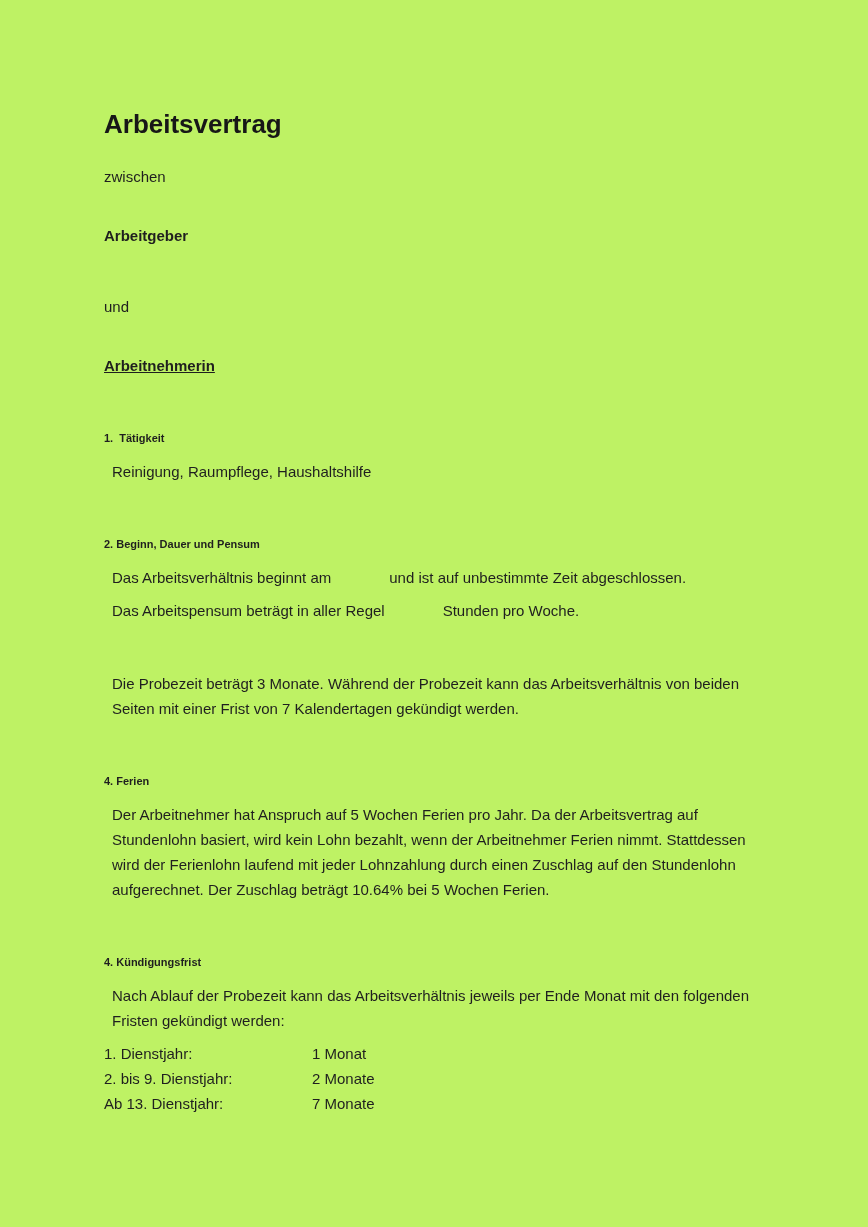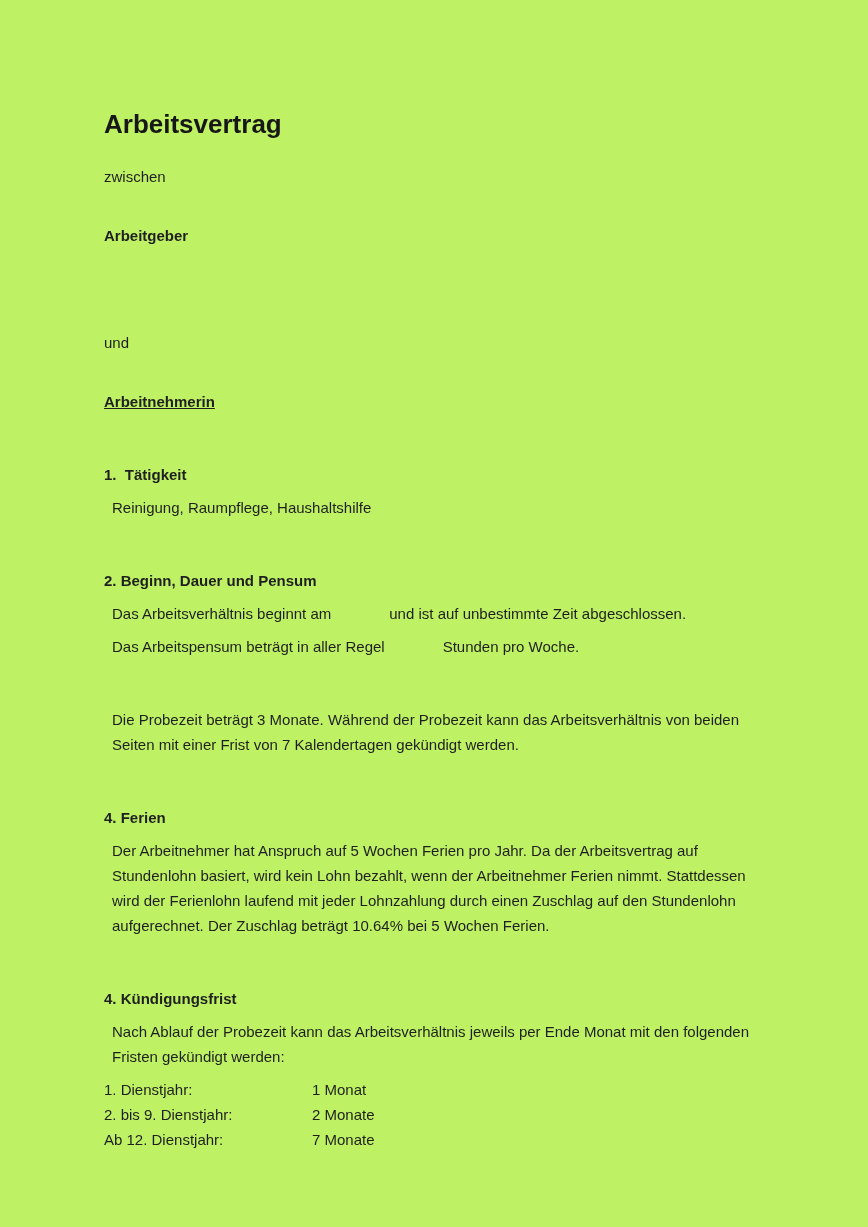--- a/index.html
+++ b/index.html
@@ -21,26 +21,26 @@
   .title {
     font-size: 26px;
     line-height: 32px;
     font-weight: bold;
     color: #171717;
   }
   .line { margin: 0; }
   .bold { font-weight: bold; }
   .mt-between  { margin-top: 24px; }
   .mt-employer { margin-top: 34px; }
-  .mt-and      { margin-top: 82px; }
+  .mt-and      { margin-top: 46px; }
   .mt-employee { margin-top: 34px; text-decoration: underline; }
   .sec-first   { margin-top: 108px; }
   .sec         { margin-top: 48px; }
   .sec h2 {
-    font-size: 15px;
+    font-size: 11px;
     line-height: 25px;
     font-weight: bold;
     white-space: pre-wrap;
   }
   .sec p { margin: 8px; }
   .blank {
     display: inline-block;
     width: 58px;
     height: 1px;
   }
@@ -87,18 +87,18 @@
     <p>Nach Ablauf der Probezeit kann das Arbeitsverhältnis jeweils per Ende Monat mit den folgenden Fristen gekündigt werden:</p>
     <div class="notice-row">
       <span class="notice-label">1. Dienstjahr:</span>
       <span class="notice-value">1 Monat</span>
     </div>
     <div class="notice-row">
       <span class="notice-label">2. bis 9. Dienstjahr:</span>
       <span class="notice-value">2 Monate</span>
     </div>
     <div class="notice-row">
-      <span class="notice-label">Ab 12. Dienstjahr:</span>
+      <span class="notice-label">Ab 13. Dienstjahr:</span>
       <span class="notice-value">7 Monate</span>
     </div>
   </section>
 
 </div>
 
 </body></html>

